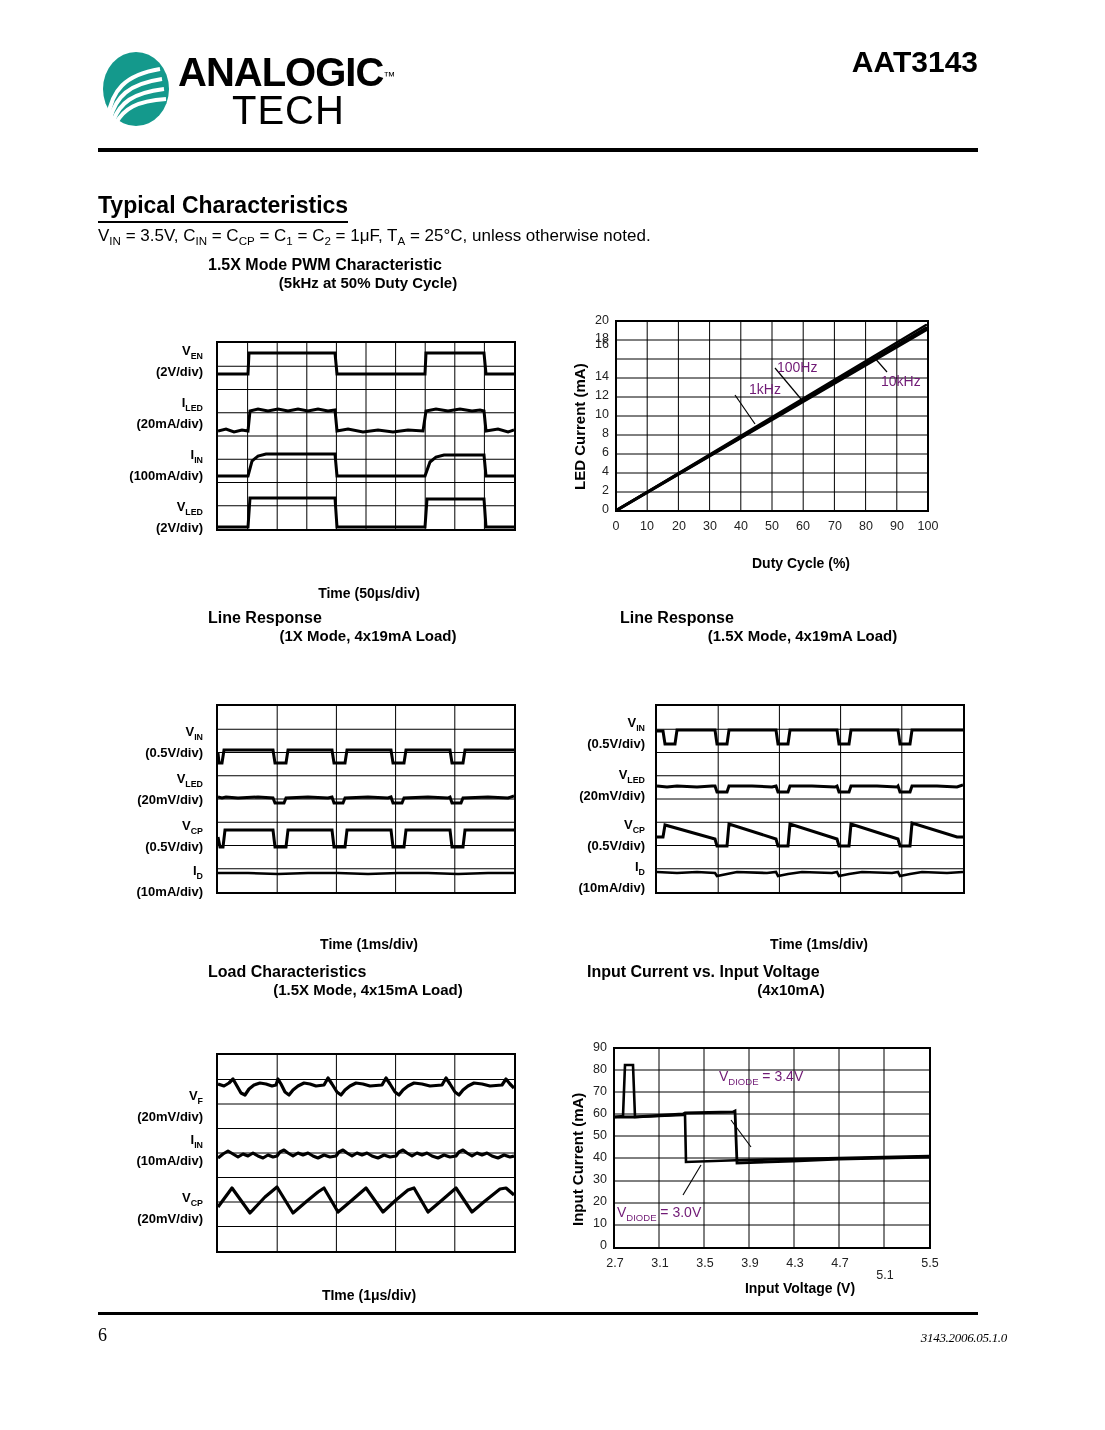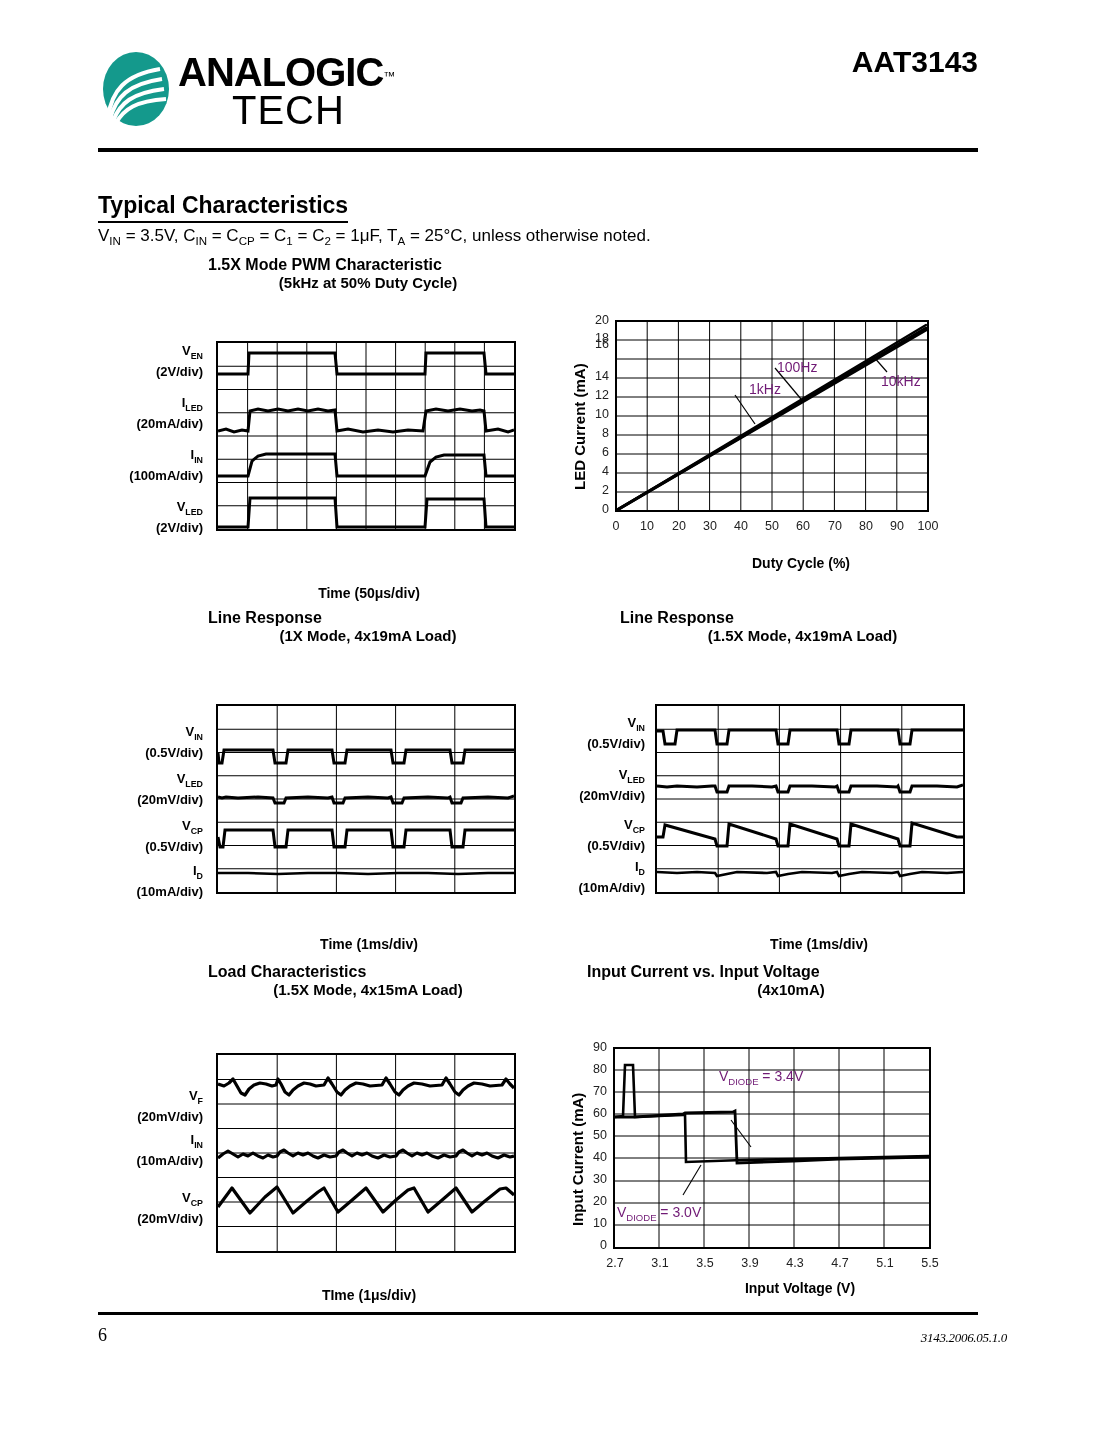--- a/index.html
+++ b/index.html
@@ -477,21 +477,21 @@
 
     <div class="xy-annot" style="left:174px; top:60px;">V<sub>DIODE</sub> = 3.4V</div>
     <div class="xy-annot" style="left:72px; top:196px;">V<sub>DIODE</sub> = 3.0V</div>
 
     <div class="xy-tick xy-xtick" style="left:54px; top:248px; width:32px;">2.7</div>
     <div class="xy-tick xy-xtick" style="left:99px; top:248px; width:32px;">3.1</div>
     <div class="xy-tick xy-xtick" style="left:144px; top:248px; width:32px;">3.5</div>
     <div class="xy-tick xy-xtick" style="left:189px; top:248px; width:32px;">3.9</div>
     <div class="xy-tick xy-xtick" style="left:234px; top:248px; width:32px;">4.3</div>
     <div class="xy-tick xy-xtick" style="left:279px; top:248px; width:32px;">4.7</div>
-    <div class="xy-tick xy-xtick" style="left:324px; top:248px; width:32px;">5.1</div>
+    <div class="xy-tick xy-xtick" style="left:324px; top:260px; width:32px;">5.1</div>
     <div class="xy-tick xy-xtick" style="left:369px; top:248px; width:32px;">5.5</div>
   </div>
   <div class="chart-xcaption" style="margin-top:22px; margin-left:60px;">Input Voltage (V)</div>
 </div>
 
 <div id="footer-rule"></div>
 <div id="page-num">6</div>
 <div id="doc-code">3143.2006.05.1.0</div>
 
 </body></html>

